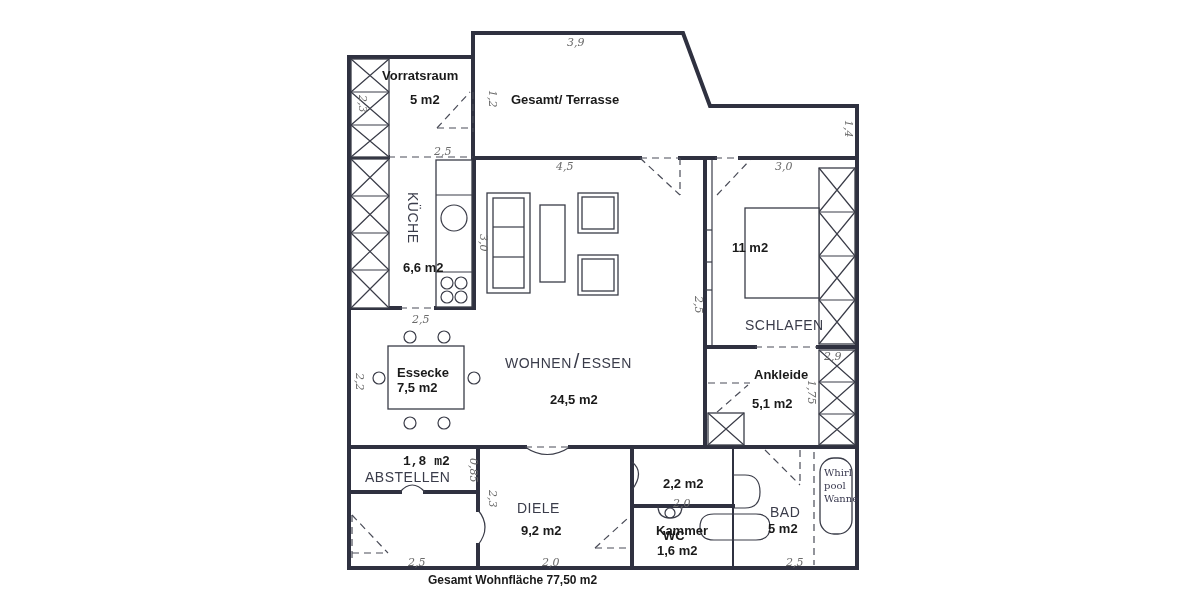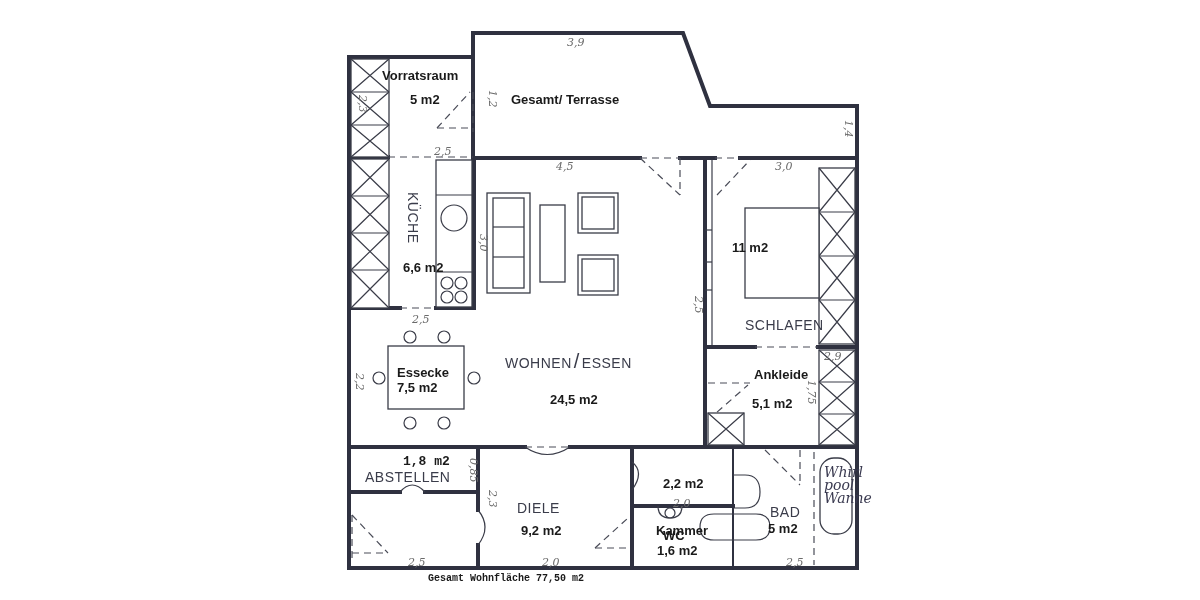--- a/index.html
+++ b/index.html
@@ -7,21 +7,21 @@
     #plan { position: absolute; left: 0; top: 0; width: 1200px; height: 600px; }
     .wall { stroke: #2f3140; stroke-width: 4; fill: none; stroke-linecap: square; }
     .wall-thin { stroke: #2f3140; stroke-width: 2; fill: none; }
     .line { stroke: #3a3c48; stroke-width: 1.2; fill: none; }
     .dash { stroke: #4a4c58; stroke-width: 1.2; fill: none; stroke-dasharray: 7 5; }
     .furn { stroke: #3a3c48; stroke-width: 1.3; fill: #ffffff; }
     .lbl { position: absolute; color: #1a1a1a; white-space: nowrap; }
     .bold { font-weight: bold; font-size: 13px; }
     .caps { font-size: 14px; color: #3a3c4a; letter-spacing: 0.5px; }
     .dim { font-size: 11px; font-style: italic; color: #6a6a6a; font-family: "DejaVu Serif", serif; }
-    .hand { font-size: 14px; font-style: italic; color: #3a3a50; font-family: "DejaVu Serif", serif; line-height: 13px; }
+    .hand { font-size: 10px; color: #3a3a50; font-family: "DejaVu Serif", serif; line-height: 13px; }
     .vert { writing-mode: vertical-rl; }
   </style>
 </head>
 <body>
 
 <svg id="plan" viewBox="0 0 1200 600" xmlns="http://www.w3.org/2000/svg">
 
   <g>
     <polyline class="wall" points="349,57 473,57 473,33 683,33 710,106 857,106 857,158"></polyline>
     <line class="wall" x1="349" y1="57" x2="349" y2="568"></line>
@@ -212,13 +212,13 @@
 <div class="lbl dim vert" style="left:353px;top:373px;">2,2</div>
 <div class="lbl dim vert" style="left:805px;top:380px;">1,75</div>
 <div class="lbl dim" style="left:824px;top:350px;">2,9</div>
 <div class="lbl dim vert" style="left:467px;top:458px;">0,85</div>
 <div class="lbl dim vert" style="left:486px;top:490px;">2,3</div>
 <div class="lbl dim" style="left:408px;top:556px;">2,5</div>
 <div class="lbl dim" style="left:542px;top:556px;">2,0</div>
 <div class="lbl dim" style="left:673px;top:497px;">2,0</div>
 <div class="lbl dim" style="left:786px;top:556px;">2,5</div>
 
-<div class="lbl bold" style="left:428px;top:573px;font-size:10px;font-family:Liberation Mono, monospace;">Gesamt Wohnfläche 77,50 m2</div>
+<div class="lbl bold" style="left:428px;top:573px;font-size:12px;">Gesamt Wohnfläche 77,50 m2</div>
 
 </body></html>

